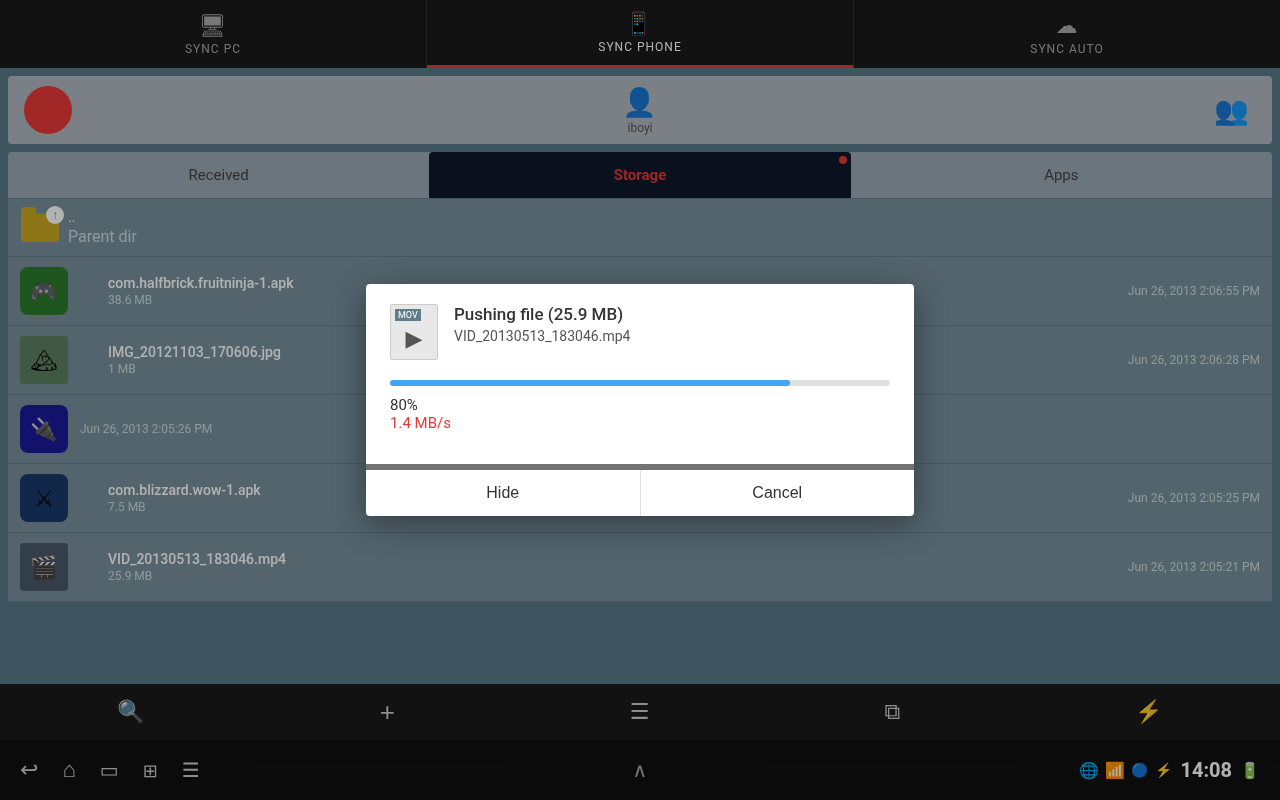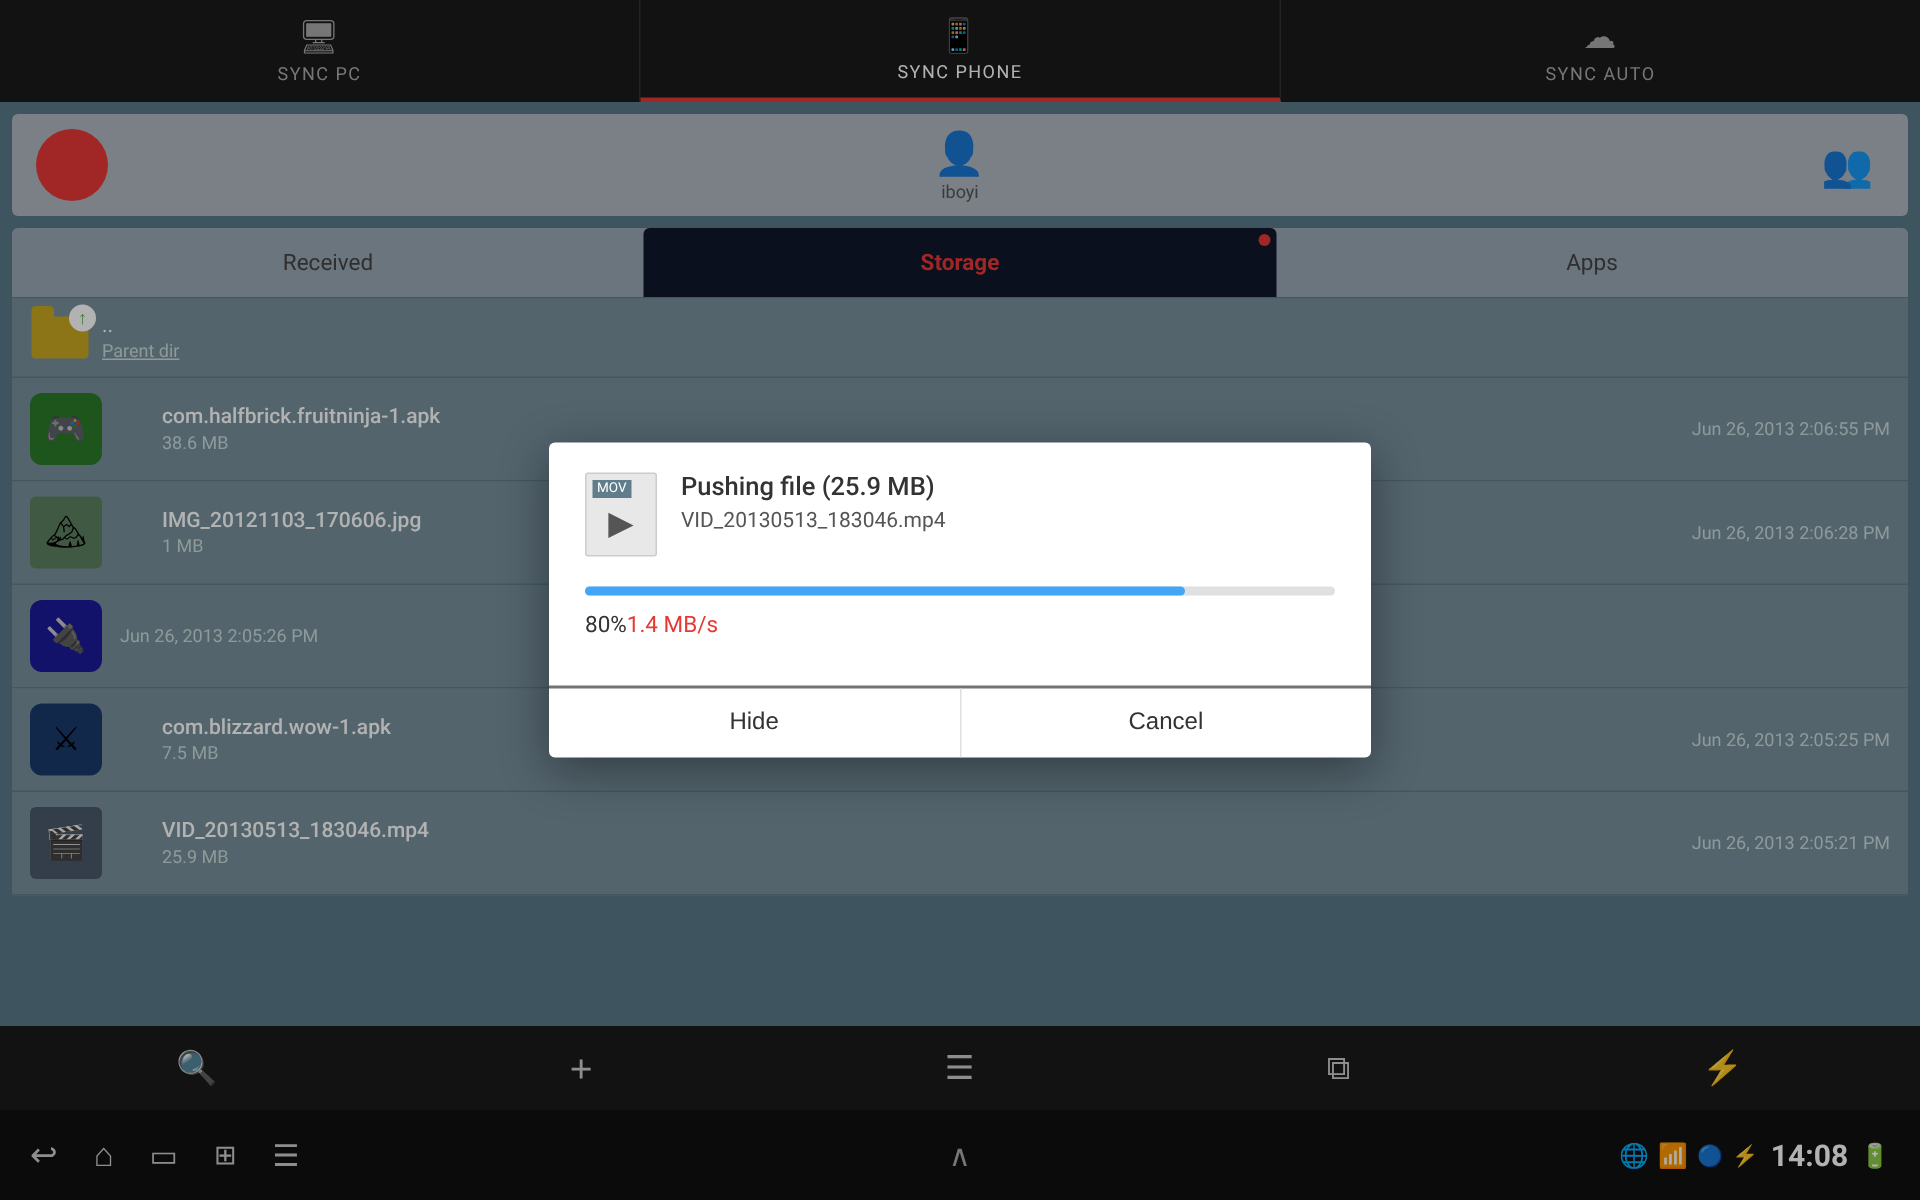--- a/index.html
+++ b/index.html
@@ -150,21 +150,21 @@
     .parent-dir {
       display: flex;
       align-items: center;
       padding: 10px 12px;
       border-bottom: 1px solid #607d8b;
       background: #78909c;
       min-height: 50px;
       cursor: pointer;
     }
     .parent-dir-text { color: #fff; font-size: 14px; }
-    .parent-dir-sub { color: #cdd; font-size: 12px; margin-top: 2px; text-decoration: underline; }
+    .parent-dir-sub { color: #cdd; font-size: 16px; margin-top: 2px; }
 
     
     .icon-fruitninja { background: #2d7a2d; }
 
     
     .bottom-toolbar {
       position: absolute;
       bottom: 60px;
       left: 0;
       width: 100%;
@@ -271,27 +271,29 @@
       border-radius: 3px;
       margin-bottom: 10px;
     }
     .progress-bar-fill {
       height: 100%;
       border-radius: 3px;
       background: #42a5f5;
     }
     .progress-stats {
       display: flex;
+      justify-content: space-between;
       margin-bottom: 16px;
+      flex-direction: column;
     }
     .progress-percent { font-size: 15px; color: #333; }
     .progress-speed { font-size: 15px; color: #e53935; }
     .modal-buttons {
       display: flex;
-      border-top: 2px solid #737373;
+      border-top: 6px solid #737373;
       align-items: flex-end;
     }
     .modal-btn {
       flex: 1;
       padding: 14px;
       background: none;
       border: none;
       font-size: 16px;
       cursor: pointer;
       color: #333;

